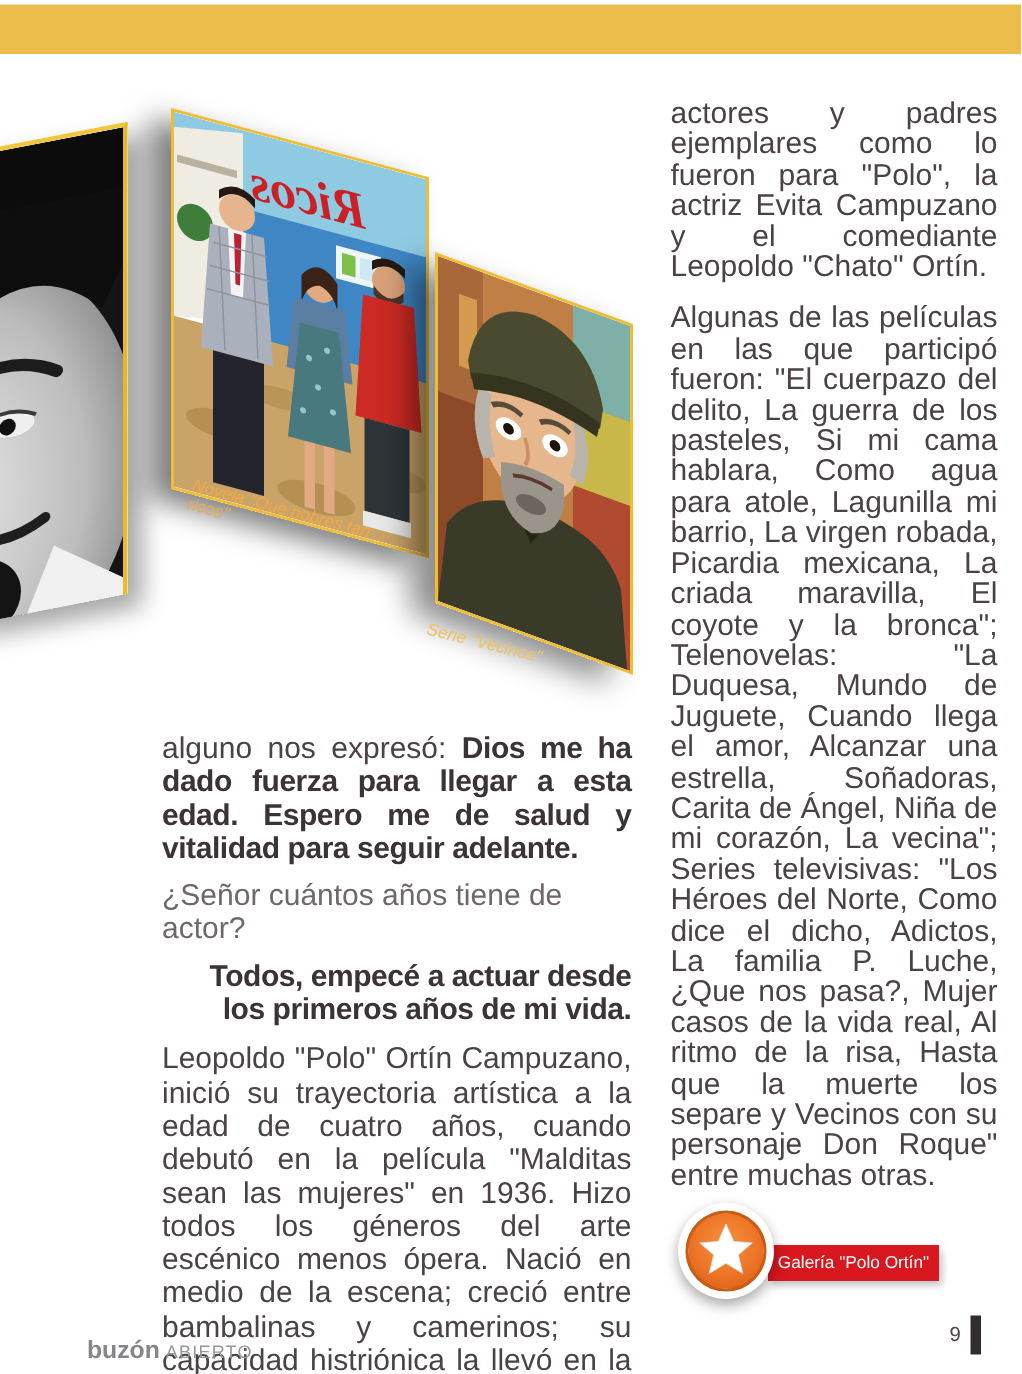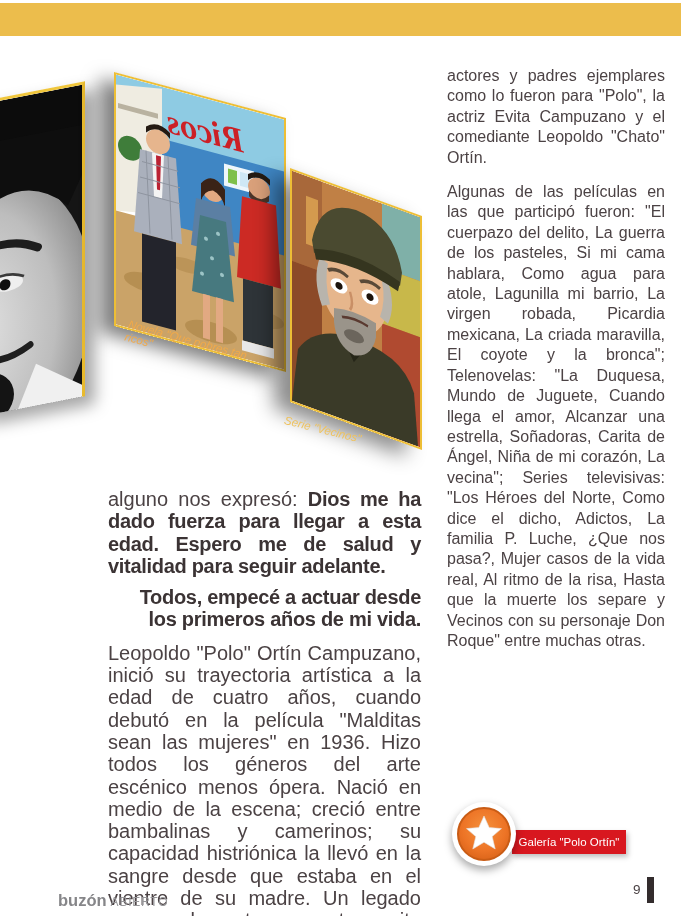--- a/index.html
+++ b/index.html
@@ -22,21 +22,21 @@
       transform-origin:left top;}
   .caption-novela{left:130px;top:318px;width:132px;transform:rotate(15deg);color:#f0a94a;}
   .caption-vecinos{left:286px;top:414px;width:120px;transform:rotate(14deg);color:#eec25e;}
 
   
   .col-left{position:absolute;left:108px;top:488px;width:313px;font-size:20px;line-height:22.3px;}
   .col-left p{margin:0 0 9px 0;text-align:justify;}
   .col-left .q{color:#6f6768;margin:6px 0 9px 0;text-align:left;}
   .col-left .answer{font-weight:bold;color:#3b3334;letter-spacing:-0.3px;margin-bottom:11px;text-align:right;}
   .col-left .p1 b{color:#3b3334;letter-spacing:-0.3px;}
-  .col-right{position:absolute;left:447px;top:66px;width:218px;font-size:16px;line-height:20.4px;}
+  .col-right{position:absolute;left:447px;top:66px;width:218px;font-size:20px;line-height:20.4px;}
   .col-right p{margin:0 0 14px 0;text-align:justify;}
   .endlogo{display:inline-block;width:15px;height:15px;vertical-align:-2px;margin-left:2px;}
 
   
   .badge{position:absolute;left:512px;top:830px;width:114px;height:24px;background:#d8171f;
       color:#ffffff;font-size:11.5px;line-height:24px;text-align:center;
       box-shadow:2px 3px 5px rgba(0,0,0,.25);z-index:1;cursor:pointer;}
   .starbtn{position:absolute;left:452px;top:802px;width:64px;height:64px;border-radius:50%;
       background:#ffffff;box-shadow:0 4px 9px rgba(0,0,0,.35);z-index:2;cursor:pointer;}
   .starbtn .orange{position:absolute;left:5px;top:5px;right:5px;bottom:5px;border-radius:50%;
@@ -159,20 +159,21 @@
 
       <path d="M42,122 Q62,116 84,122 L84,136 Q80,158 62,162 Q44,158 42,136 Z" fill="#9a948a"></path>
       <path d="M50,128 Q62,124 76,128" stroke="#5a3a30" stroke-width="2.5" fill="none"></path>
       <ellipse cx="62" cy="143" rx="10" ry="6" fill="#6b655c"></ellipse>
     </svg>
   </div>
   <div class="caption caption-vecinos">Serie "Vecinos"</div>
 
   <div class="col-left">
     <p class="p1"><span>alguno nos expresó: </span><b>Dios me ha dado fuerza para llegar a esta edad. Espero me de salud y vitalidad para seguir adelante.</b></p>
+    <p class="q">¿Señor cuántos años tiene de actor?</p>
     <p class="answer">Todos, empecé a actuar desde los primeros años de mi vida.</p>
     <p>Leopoldo "Polo" Ortín Campuzano, inició su trayectoria artística a la edad de cuatro años, cuando debutó en la película "Malditas sean las mujeres" en 1936. Hizo todos los géneros del arte escénico menos ópera. Nació en medio de la escena; creció entre bambalinas y camerinos; su capacidad histriónica la llevó en la sangre desde que estaba en el vientre de su madre. Un legado que solamente se transmite cuando se es hijo de grandes</p>
   </div>
 
   <div class="col-right">
     <p>actores y padres ejemplares como lo fueron para "Polo", la actriz Evita Campuzano y el comediante Leopoldo "Chato" Ortín.</p>
     <p>Algunas de las películas en las que participó fueron: "El cuerpazo del delito, La guerra de los pasteles, Si mi cama hablara, Como agua para atole, Lagunilla mi barrio, La virgen robada, Picardia mexicana, La criada maravilla, El coyote y la bronca"; Telenovelas: "La Duquesa, Mundo de Juguete, Cuando llega el amor, Alcanzar una estrella, Soñadoras, Carita de Ángel, Niña de mi corazón, La vecina"; Series televisivas: "Los Héroes del Norte, Como dice el dicho, Adictos, La familia P. Luche, ¿Que nos pasa?, Mujer casos de la vida real, Al ritmo de la risa, Hasta que la muerte los separe y Vecinos con su personaje Don Roque" entre muchas otras.</p>
   </div>
 
   <div class="badge">Galería "Polo Ortín"</div>

